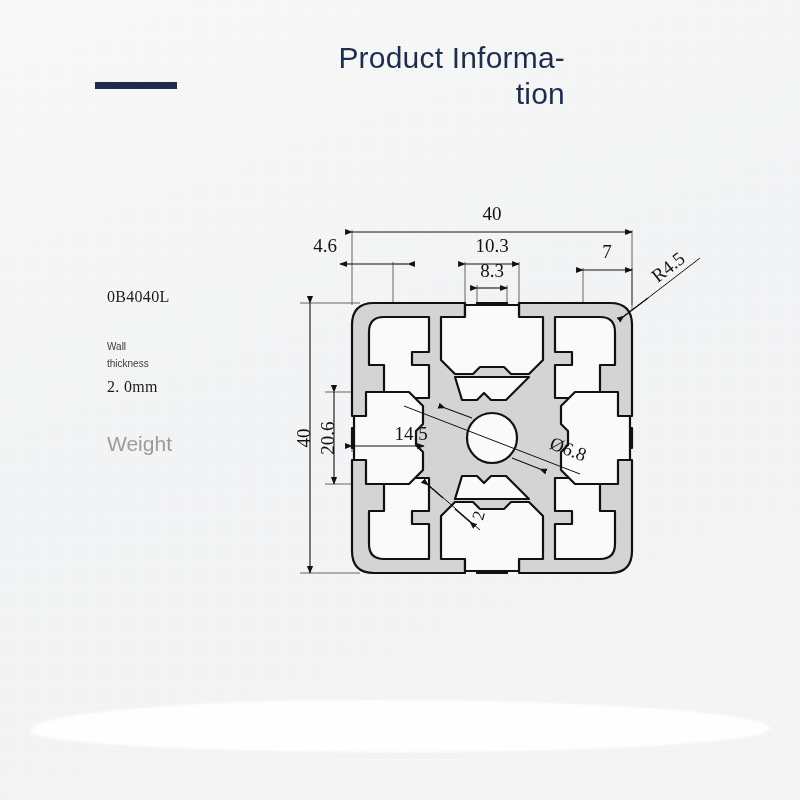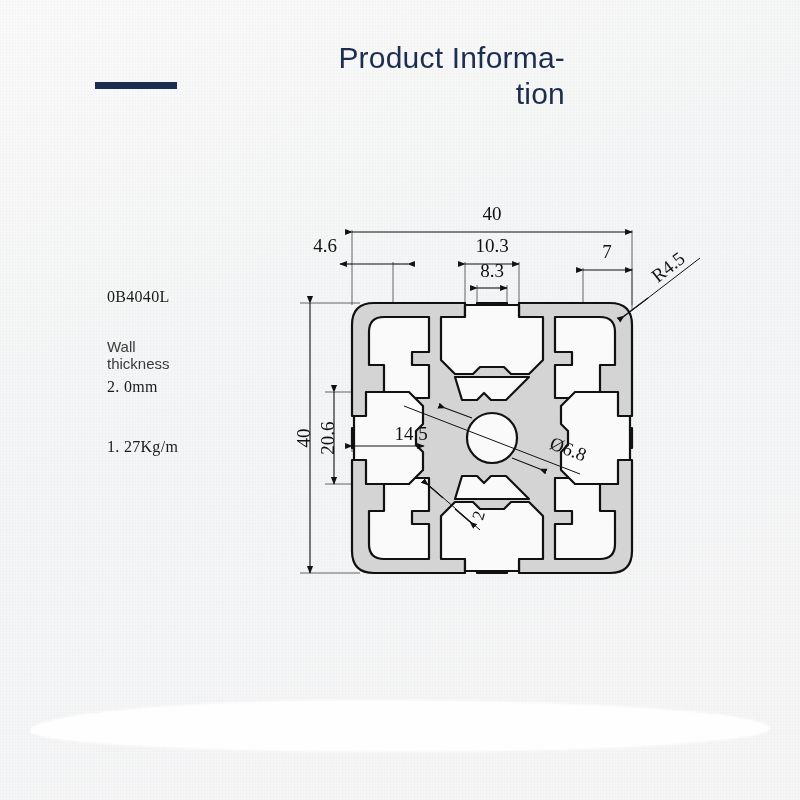--- a/index.html
+++ b/index.html
@@ -68,21 +68,21 @@
     left: 107px;
     top: 282px;
     width: 170px;
   }
   .spec-label {
     color: #3c3c3c;
     font-size: 20px;
     line-height: 24px;
   }
   .spec-label.small {
-    font-size: 15px;
+    font-size: 10px;
     line-height: 17px;
     color: #3a3a3a;
   }
   .spec-label.muted {
     color: #9b9b9b;
     font-size: 21px;
   }
   .spec-value {
     font-family: "Liberation Serif", serif;
     color: #1a1a1a;
@@ -122,21 +122,21 @@
   <div class="spec-value">0B4040L</div>
 
   <div class="spec-gap-a"></div>
 
   <div class="spec-label small" style="white-space: pre-line;">Wall
 thickness</div>
   <div class="spec-value">2. 0mm</div>
 
   <div class="spec-gap-c"></div>
 
-  <div class="spec-value">1. 27Kg/m</div>
+  <div class="spec-label muted">Weight</div>
 </div>
 
 <svg id="drawing" width="800" height="800" viewBox="0 0 800 800">
   <defs>
     <marker id="arrIn" viewBox="0 0 10 10" refX="9" refY="5" markerWidth="7" markerHeight="7" orient="auto-start-reverse">
       <path d="M0,1 L10,5 L0,9 z" fill="#111111"></path>
     </marker>
     <marker id="arrOut" viewBox="0 0 10 10" refX="1" refY="5" markerWidth="7" markerHeight="7" orient="auto-start-reverse">
       <path d="M10,1 L0,5 L10,9 z" fill="#111111"></path>
     </marker>

